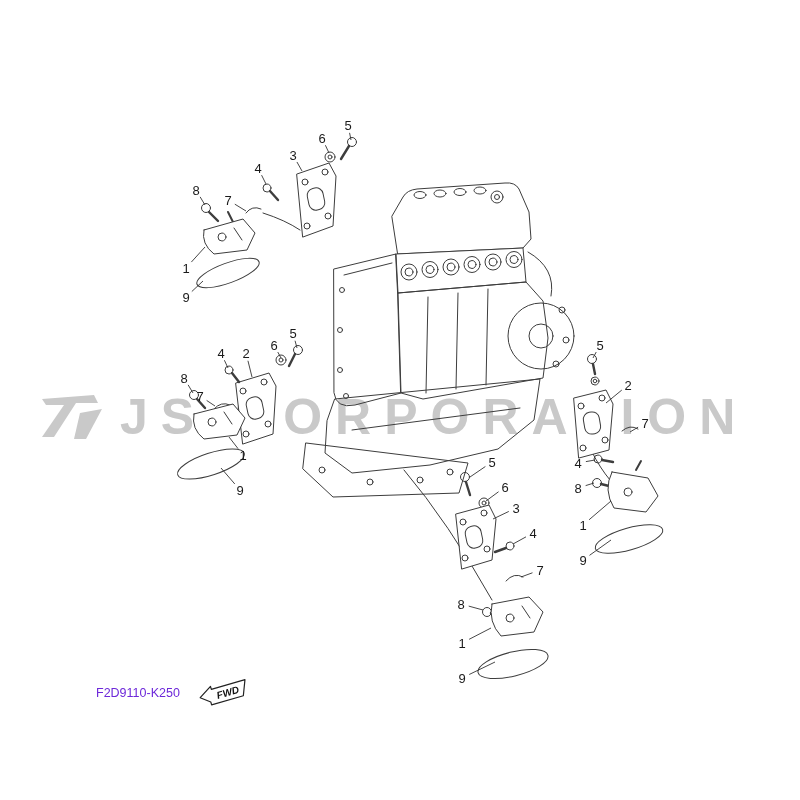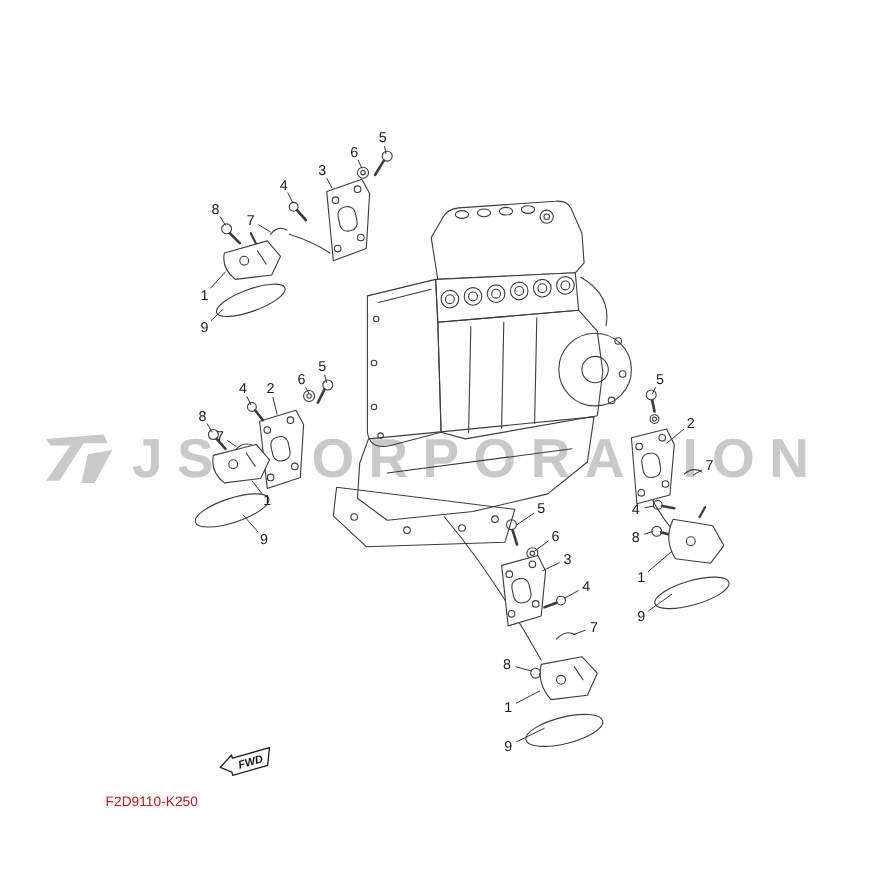--- a/index.html
+++ b/index.html
@@ -14,21 +14,21 @@
 
   
   svg.art{position:absolute;left:0;top:0;z-index:1;}
 
   
   .callout-layer{position:absolute;left:0;top:0;width:800px;height:800px;z-index:2;pointer-events:none;}
   .callout{position:absolute;transform:translate(-50%,-50%);font-size:13px;color:#1a1a1a;
     line-height:1;font-weight:400;}
 
   
-  .part-code{position:absolute;left:96px;top:722px;font-size:12.5px;color:#b91c1c;z-index:2;}
+  .part-code{position:absolute;left:96px;top:686px;font-size:12.5px;color:#6d28d9;z-index:2;}
 </style>
 </head>
 <body>
 
 <div class="canvas">
 
   <div class="watermark">
     <svg width="72" height="48" viewBox="0 0 72 48">
       <path d="M6,6 L58,2 L62,10 L40,10 L18,44 L6,44 L28,12 L10,12 Z" fill="#c9c9c9"></path>
       <path d="M44,20 L66,16 L50,46 L38,46 Z" fill="#c9c9c9"></path>

